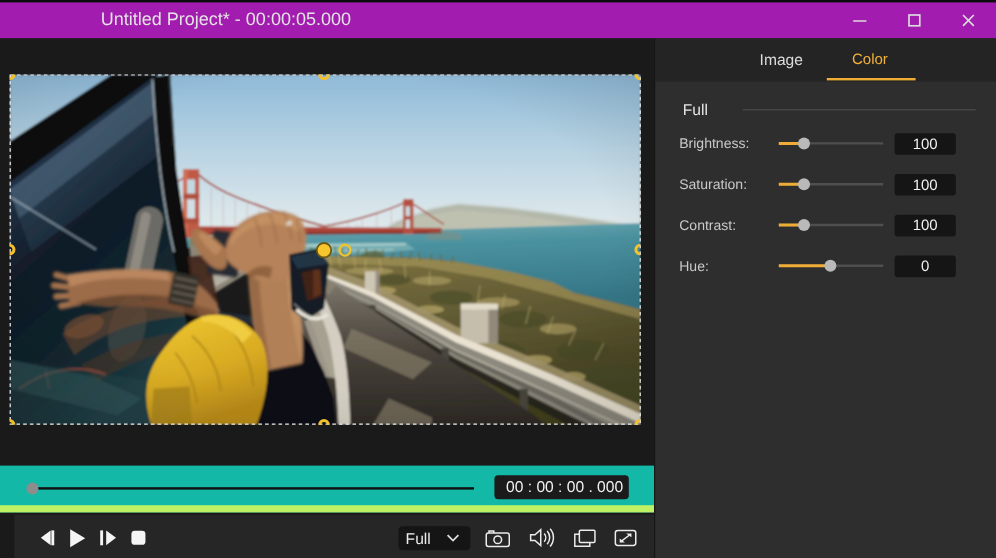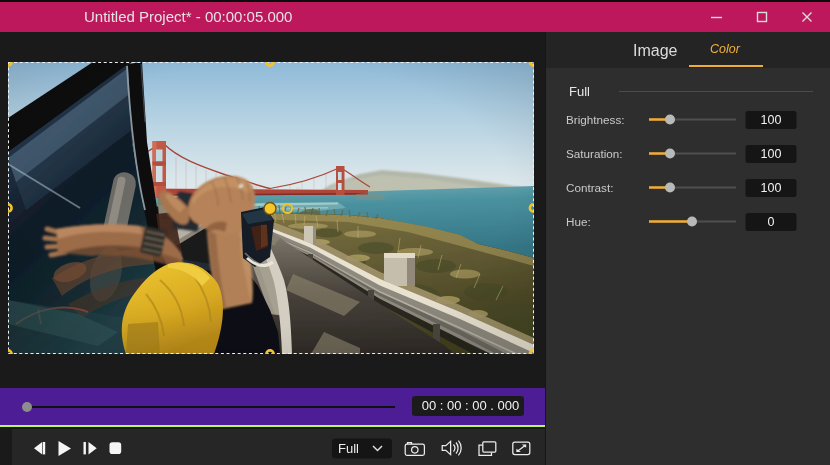--- a/index.html
+++ b/index.html
@@ -2,21 +2,21 @@
 <html><head>
 <meta charset="utf-8">
 <style>
 html,body{margin:0;padding:0;width:830px;height:465px;overflow:hidden;background:#191919;font-family:"Liberation Sans",sans-serif;}
 *{box-sizing:border-box}
 .abs{position:absolute}
 </style>
 </head>
 <body>
 
-<div class="abs" style="left:0;top:0;width:830px;height:32px;background:#be185d;border-top:2px solid #0b0b0b;">
+<div class="abs" style="left:0;top:0;width:830px;height:32px;background:#a21caf;border-top:2px solid #0b0b0b;">
   <div class="abs" style="left:84px;top:6px;font-size:15px;color:#e4e4e4;">Untitled Project* - 00:00:05.000</div>
   <svg class="abs" style="left:700px;top:0;" width="130" height="32" viewBox="0 0 130 32">
     <line x1="11" y1="15.5" x2="22" y2="15.5" stroke="#dcdcdc" stroke-width="1.4"></line>
     <rect x="57.5" y="10.5" width="9" height="9" fill="none" stroke="#dcdcdc" stroke-width="1.4"></rect>
     <path d="M102.5 10.5 L111.5 19.5 M111.5 10.5 L102.5 19.5" stroke="#dcdcdc" stroke-width="1.4"></path>
   </svg>
 </div>
 
 <div class="abs" style="left:0;top:32px;width:545px;height:433px;background:#1a1a1a;"></div>
 
@@ -294,21 +294,21 @@
     <circle cx="8" cy="176" r="3.6"></circle>
       <circle cx="533.5" cy="176" r="3.6"></circle>
     <circle cx="8" cy="322" r="3.6"></circle>
       <circle cx="270" cy="322" r="3.6"></circle>
       <circle cx="533.5" cy="322" r="3.6"></circle>
   </g>
   <circle cx="270" cy="176.5" r="6" fill="#f7c52e" stroke="#6d5a10" stroke-width="1.5"></circle>
   <circle cx="287.5" cy="176.5" r="4.5" fill="none" stroke="#f0c22c" stroke-width="2"></circle>
 </svg>
 
-<div class="abs" style="left:0;top:388px;width:545px;height:39px;background:#4c1d95;border-bottom:2px solid #bef264;">
+<div class="abs" style="left:0;top:388px;width:545px;height:39px;background:#14b8a6;border-bottom:6px solid #bef264;">
   <div class="abs" style="left:31px;top:18px;width:364px;height:2px;background:#101010;"></div>
   <div class="abs" style="left:22px;top:13.5px;width:10px;height:10px;border-radius:50%;background:#8d8d8d;"></div>
   <div class="abs" style="left:412px;top:8px;width:112px;height:20px;background:#1b1b1b;border-radius:3px;color:#f2f2f2;font-size:13px;text-align:center;text-indent:5px;line-height:20px;">00 : 00 : 00 . 000</div>
 </div>
 
 <div class="abs" style="left:12px;top:429px;width:545px;height:36px;background:#262626;">
   <svg class="abs" style="left:0;top:0" width="545" height="36" viewBox="0 0 545 36">
 
     <g fill="#f5f5f5">
       <path d="M30.2 13 L22 19.2 L30.2 25.4 Z"></path>
@@ -349,22 +349,22 @@
       <path d="M505 22.5 L513.5 16.2"></path>
       <path d="M509.8 15.6 L514.2 15.6 L514.2 18.8" fill="#ececec" stroke="none"></path>
       <path d="M508.8 23 L504.4 23 L504.4 19.8" fill="#ececec" stroke="none"></path>
     </g>
   </svg>
 </div>
 
 <div class="abs" style="left:545px;top:32px;width:285px;height:433px;background:#2e2e2e;border-left:1px solid #161616;">
 
   <div class="abs" style="left:0;top:0;width:285px;height:36px;background:#242424;"></div>
-  <div class="abs" style="left:87px;top:10px;font-size:16px;color:#dcdcdc;">Image</div>
-  <div class="abs" style="left:164px;top:10px;font-size:12.5px;color:#f2b13a;font-style:italic;">Color</div>
+  <div class="abs" style="left:87px;top:10px;font-size:13px;color:#dcdcdc;">Image</div>
+  <div class="abs" style="left:164px;top:10px;font-size:12.5px;color:#f2b13a;">Color</div>
   <div class="abs" style="left:143px;top:33px;width:74px;height:2px;background:#f0ad35;"></div>
 
   <div class="abs" style="left:23px;top:52px;font-size:13px;color:#e6e6e6;">Full</div>
   <div class="abs" style="left:73px;top:59px;width:194px;height:1px;background:#4b4b4b;"></div>
 </div>
 
 <svg class="abs" style="left:545px;top:32px" width="285" height="240" viewBox="0 0 285 240">
   <g font-family="Liberation Sans,sans-serif" font-size="11.7" fill="#c9c9c9">
     <text x="21" y="91.5">Brightness:</text>
     <text x="21" y="125.5">Saturation:</text>

